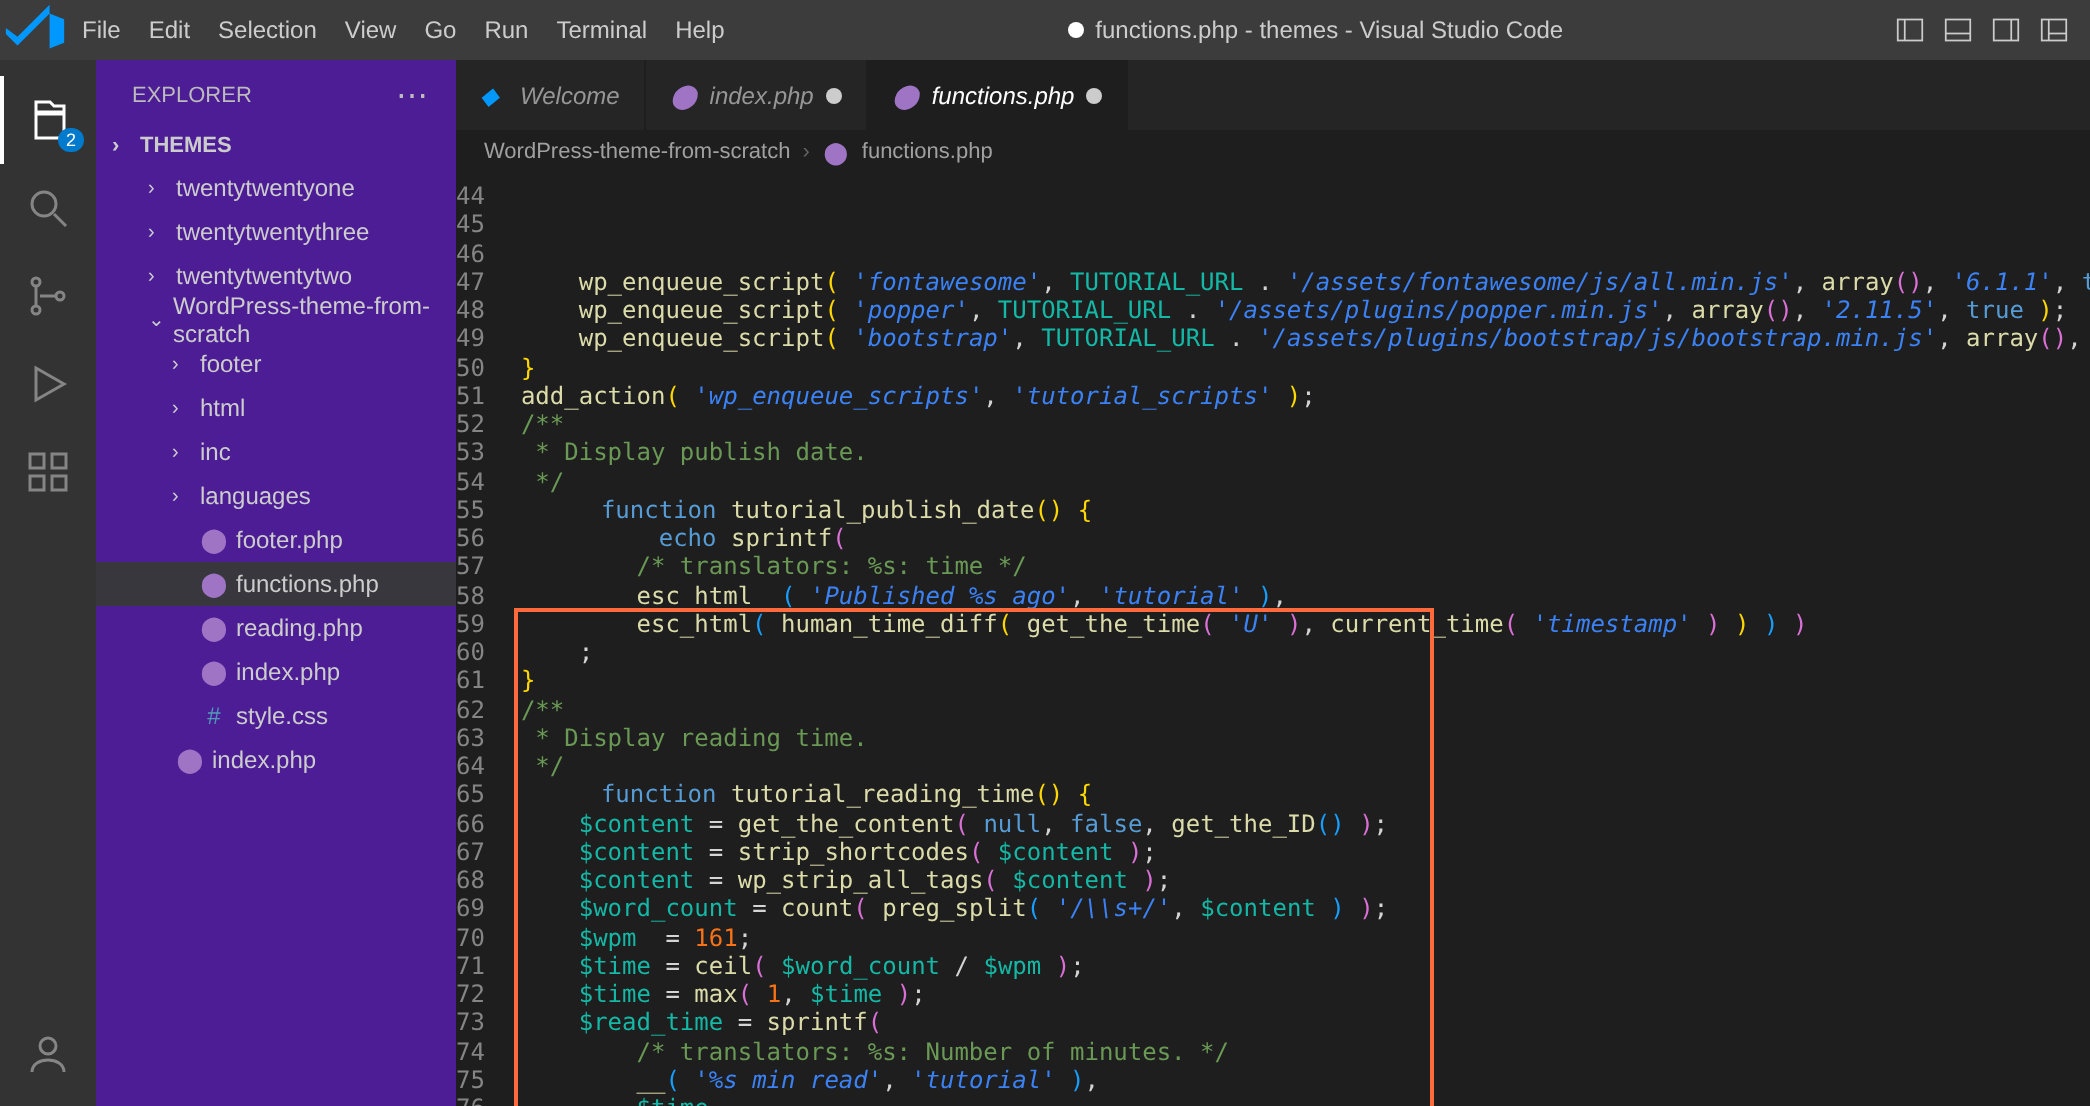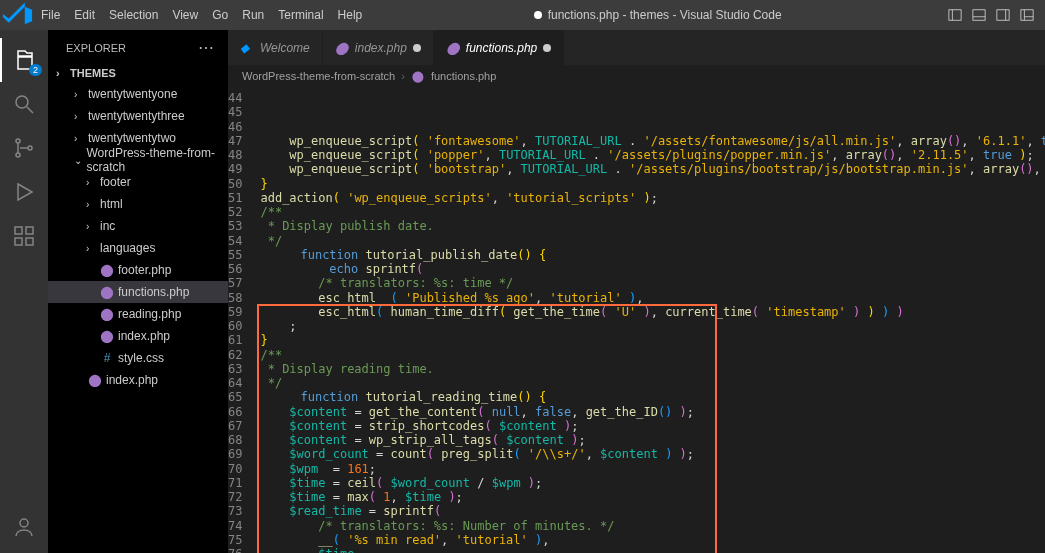--- a/index.html
+++ b/index.html
@@ -32,21 +32,21 @@
   .activity { width:48px; background:#333333; display:flex; flex-direction:column; align-items:center; padding-top:8px;}
   .activity .slot { width:48px; height:44px; display:flex; align-items:center; justify-content:center; position:relative;}
   .activity .slot.active { border-left:2px solid #fff; }
   .activity .slot svg { width:24px;height:24px; stroke:#858585; fill:none; stroke-width:1.5;}
   .activity .slot.active svg { stroke:#fff;}
   .badge { position:absolute; bottom:6px; right:6px; background:#007acc; color:#fff; border-radius:10px; font-size:9px; padding:0 4px; line-height:12px;}
   .activity .spacer { flex:1;}
   .activity .bottom { padding-bottom:8px;}
 
   
-  .sidebar { width:180px; background:#000000; display:flex; flex-direction:column; font-size:12px;}
+  .sidebar { width:180px; background:#4c1d95; display:flex; flex-direction:column; font-size:12px;}
   .side-header { height:35px; display:flex; align-items:center; justify-content:space-between; padding:0 12px 0 18px; color:#bbb; font-size:11px;}
   .side-header .dots { font-size:16px; letter-spacing:2px; cursor:default;}
   .section-title { padding:2px 8px; font-weight:700; font-size:11px; color:#ccc; display:flex;align-items:center;gap:4px;}
   .chev { display:inline-block; width:10px;}
   .tree { padding:2px 0;}
   .tree-row { display:flex; align-items:center; height:22px; padding-left:14px; gap:4px; cursor:default;}
   .tree-row.d1 { padding-left:26px;}
   .tree-row.d2 { padding-left:38px;}
   .tree-row.selected { background:#37373d;}
   .tree-row .arrow { width:10px; color:#ccc; font-size:10px;}
@@ -66,21 +66,21 @@
   .breadcrumb .sep { color:#666;}
   .code-wrap { flex:1; display:flex; overflow:hidden; position:relative;}
   .gutter { width:60px; text-align:right; padding:4px 18px 4px 0; color:#858585; font-family:Consolas,monospace; font-size:12px; line-height:14.25px;white-space:pre;}
   .code { flex:1; padding:4px 0 4px 0; font-family:Consolas,monospace; font-size:12px; line-height:14.25px; white-space:pre; color:#d4d4d4; position:relative;}
   .highlight-box { position:absolute; left:-3px; top:calc(4px + 14.25px * 15 - 1px); height:calc(14.25px * 18 + 2px); width:460px; border:2px solid #ff6a3d; pointer-events:none;}
 
   
   .k  { color:#569cd6;margin-left:40px;}   
   .kb { color:#569cd6;}   
   .fn { color:#dcdcaa;}   
-  .s  { color:#eab308;}   
+  .s  { color:#3b82f6;font-style:italic;}   
   .n  { color:#f97316;}   
   .v  { color:#14b8a6;}   
   .c  { color:#6a9955;}   
   .p  { color:#d4d4d4;}   
   .br { color:#ffd700;}   
   .br2{ color:#da70d6;}   
   .br3{ color:#179fff;}
 
 </style>
 </head>

